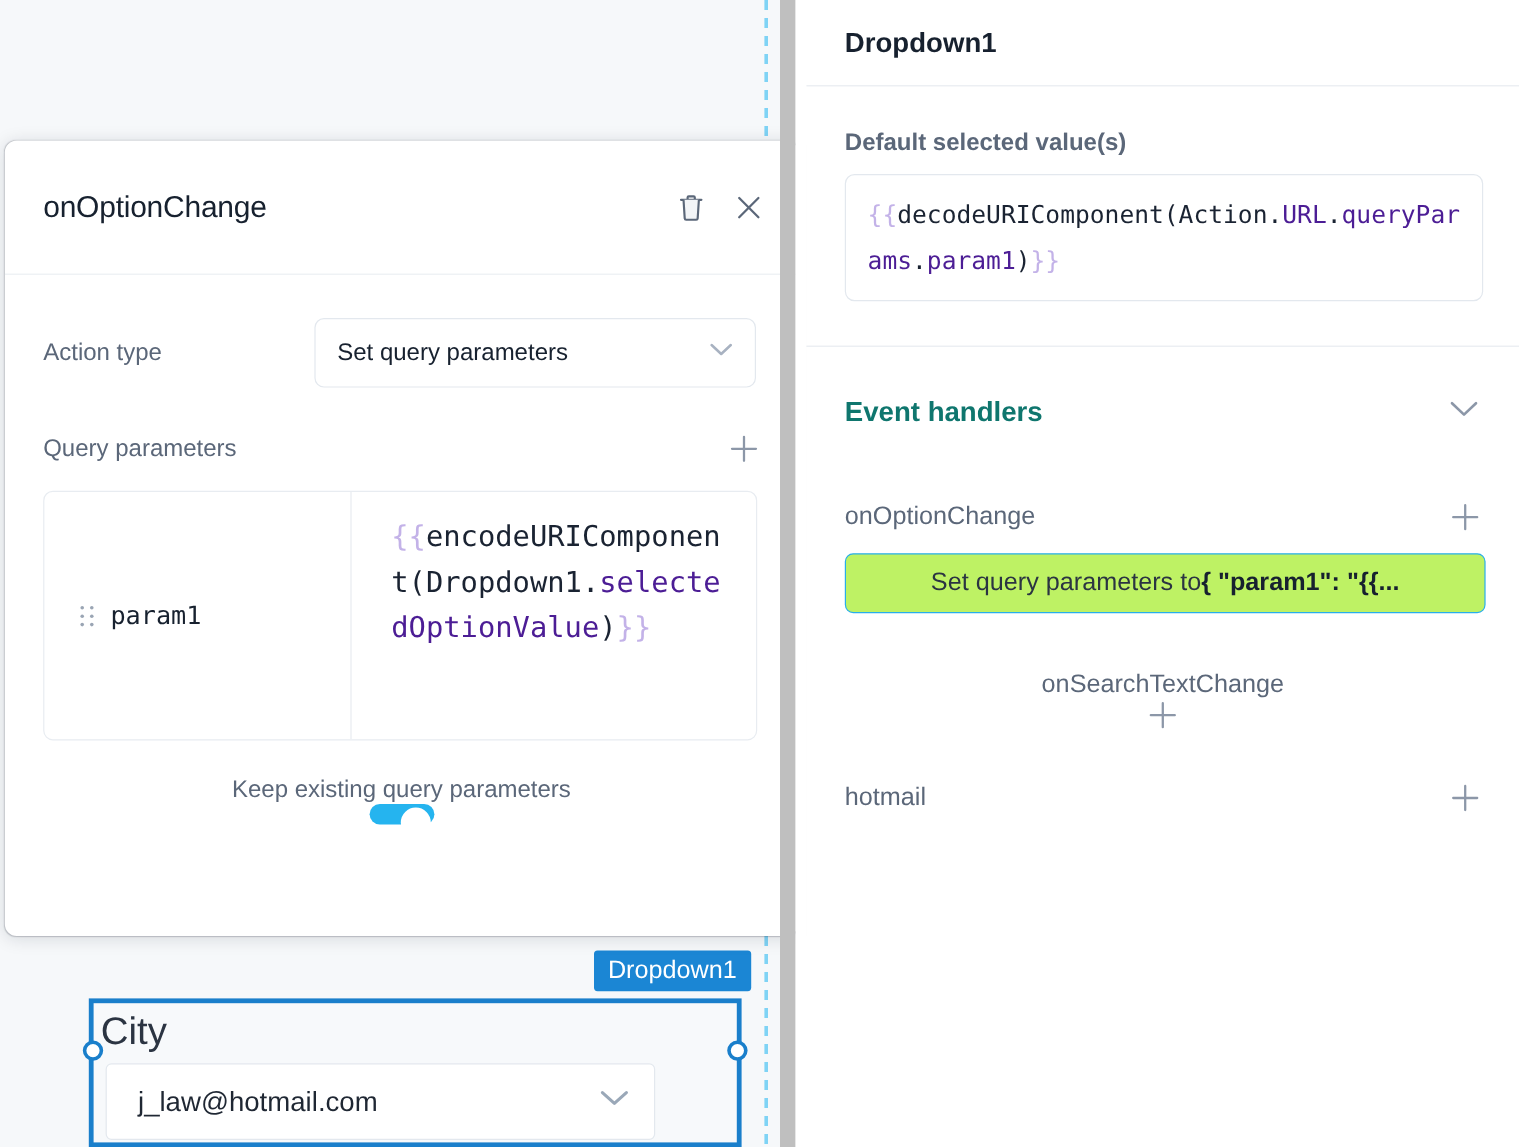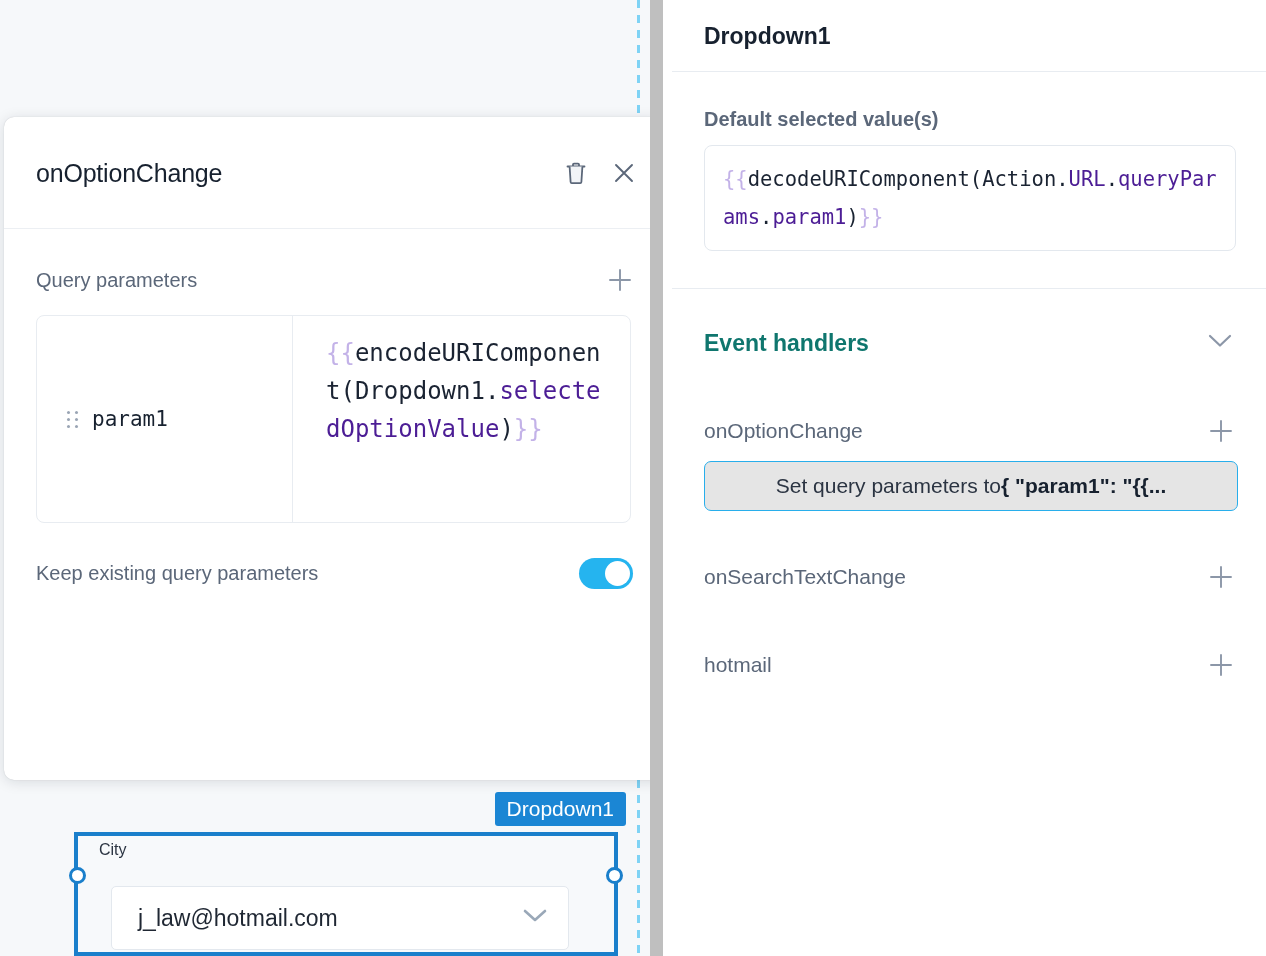--- a/index.html
+++ b/index.html
@@ -96,21 +96,21 @@
     flex: 1; padding: 18px 22px 0 33px;
     font-family: "DejaVu Sans Mono", monospace;
     font-size: 24px; line-height: 38px;
     color: #1a2332; word-break: break-all; white-space: pre-wrap;
   }
   .tok-brace { color: #c3b2e8; }
   .tok-prop { color: #4c1d95; }
 
   .keep-row {
     display: flex; align-items: center; justify-content: space-between;
-    margin-top: 30px; height: 40px;
+    margin-top: 30px; height: 40px; flex-direction: column;
   }
   .keep-label { font-size: 20px; color: #5b6779; }
   .toggle {
     position: relative; width: 54px; height: 31px; border-radius: 16px;
     background: #25b4ef; cursor: pointer;
   }
   .toggle .knob {
     position: absolute; right: 3px; top: 3px; width: 25px; height: 25px;
     border-radius: 50%; background: #fff;
   }
@@ -122,24 +122,24 @@
     background: #1b86d4; color: #fff; font-size: 21px;
     padding: 0 12px; display: flex; align-items: center; border-radius: 3px;
     white-space: nowrap;
   }
   .widget-box {
     position: absolute; left: 0; top: 40px; width: 544px; height: 124px;
     border: 4px solid #1a7fcb; background: #f7f9fb;
   }
   .widget-label {
     position: absolute; left: 6px; top: 5px;
-    font-size: 16px; color: #2b3442; margin-left: 15px;
+    font-size: 32px; color: #2b3442;
   }
   .widget-select {
-    position: absolute; left: 33px; top: 50px; width: 458px; height: 64px;
+    position: absolute; left: 10px; top: 50px; width: 458px; height: 64px;
     background: #fff; border: 1px solid #e3e8ee; border-radius: 5px;
     display: flex; align-items: center;
   }
   .widget-select-value { font-size: 23px; color: #1f2733; padding-left: 26px; }
   .widget-select-chev { position: absolute; right: 20px; top: 50%; transform: translateY(-50%); }
   .handle-dot {
     position: absolute; width: 17px; height: 17px; border-radius: 50%;
     background: #fff; border: 3px solid #1a7fcb;
   }
   .h-tl { left: -9px; top: 31px; }
@@ -172,28 +172,28 @@
     padding: 0 32px; height: 48px; margin-top: 30px;
   }
   .eh-title { font-size: 23px; color: #0f766e; font-weight: 600; }
   .eh-row {
     display: flex; align-items: center; justify-content: space-between;
     padding: 0 32px; height: 36px;
   }
   .eh-name { font-size: 21px; color: #5b6779; }
   .eh-chip {
     margin: 12px 28px 0 32px; height: 50px; width: 534px;
-    background: #e5e5e5; border: 1.5px solid #28aeeb; border-radius: 7px;
+    background: #bef264; border: 1.5px solid #28aeeb; border-radius: 7px;
     display: flex; align-items: center; justify-content: center;
     font-size: 21px; color: #2b3442; cursor: pointer; overflow: hidden;
     white-space: nowrap;
   }
   .eh-chip b { font-weight: 700; color: #17212f; }
   .sp-1 { margin-top: 46px; }
-  .sp-2 { margin-top: 48px; }
+  .sp-2 { margin-top: 48px; flex-direction: column; }
   .sp-3 { margin-top: 52px; }
 </style>
 </head>
 <body>
 
 <div id="root">
 
   <div class="canvas-area">
 
     <div class="guide-line"></div>
@@ -231,20 +231,31 @@
           <span class="icon-btn">
             <svg width="24" height="24" viewBox="0 0 24 24">
               <path d="M4 4 L20 20 M20 4 L4 20" stroke="#5b6779" stroke-width="1.9" stroke-linecap="round"></path>
             </svg>
           </span>
         </div>
       </div>
 
       <div class="modal-body">
 
+        <div class="row-action">
+          <span class="field-label">Action type</span>
+          <div class="select-box">
+            <span class="select-value">Set query parameters</span>
+            <span class="select-chevron">
+              <svg width="22" height="14" viewBox="0 0 22 14">
+                <path d="M3 3 L11 10.5 L19 3" fill="none" stroke="#a8b2c1" stroke-width="2.1" stroke-linecap="round" stroke-linejoin="round"></path>
+              </svg>
+            </span>
+          </div>
+        </div>
 
         <div class="qp-head">
           <span class="qp-title">Query parameters</span>
           <span class="plus-btn">
             <svg width="26" height="26" viewBox="0 0 26 26">
               <path d="M13 3 V23 M3 13 H23" stroke="#8c97a8" stroke-width="1.9" stroke-linecap="round"></path>
             </svg>
           </span>
         </div>
 

